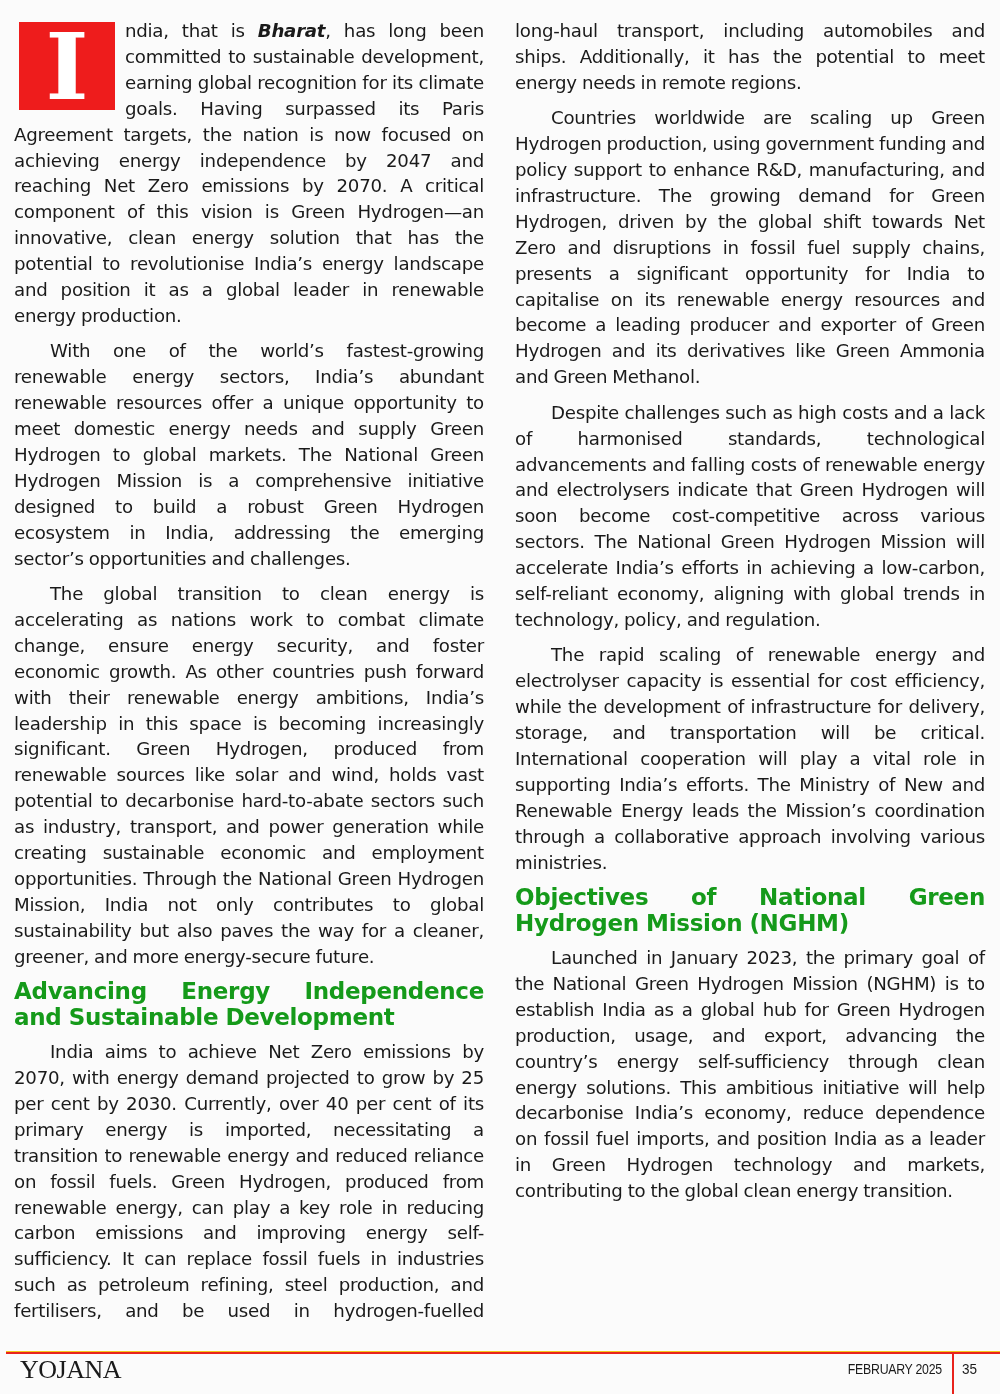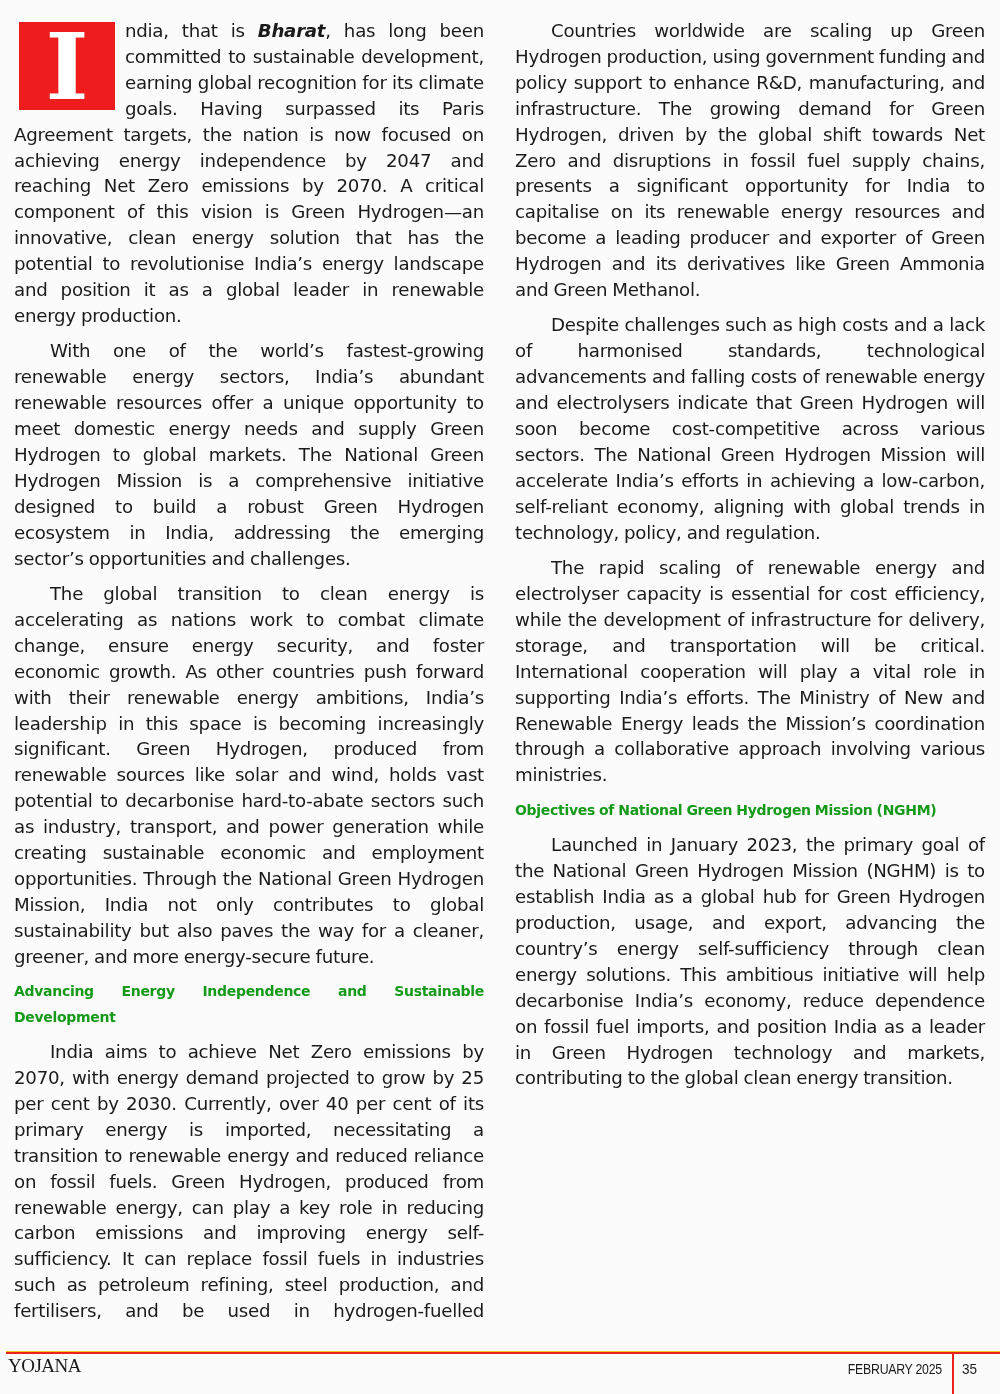--- a/index.html
+++ b/index.html
@@ -22,35 +22,35 @@
   .dropcap {
     float: left; width: 96px; height: 88px; margin: 4px 10px 0 5px;
     background: #ee1c1c; color: #fff;
     font-family: "DejaVu Serif", serif; font-weight: bold;
     font-size: 92px; line-height: 90px; text-align: center;
     text-indent: 0;
   }
   .col em { font-style: italic; font-weight: bold; }
   h2.heading {
     margin: 0 0 9px 0; color: #159a1a;
-    font-size: 14px; line-height: 25.5px; font-weight: bold;
+    font-size: 23px; line-height: 25.5px; font-weight: bold;
     letter-spacing: -0.3px; text-align: justify; text-align-last: left;
   }
   h2.heading.justify-first { text-align: justify; }
   .footer-rule {
     position: absolute; left: 6px; right: 0; top: 1351px; height: 2px;
     background: #e8231c; border-top: 1px solid #f2c71a;
   }
   .footer-vrule {
     position: absolute; left: 952px; top: 1352px; width: 1.5px; height: 42px;
     background: #e8231c;
   }
   .footer-brand {
-    position: absolute; left: 8px; top: 1355px;
-    font-family: "Liberation Serif", serif; font-size: 19px; letter-spacing: -0.5px;
+    position: absolute; left: 20px; top: 1355px;
+    font-family: "Liberation Serif", serif; font-size: 26px; letter-spacing: -0.5px;
     color: #1a1a1a;
   }
   .footer-date {
     position: absolute; right: 58px; top: 1361px;
     font-family: "Liberation Sans", sans-serif; font-size: 14px; letter-spacing: -0.3px;
     transform: scaleX(0.88); transform-origin: right center;
   }
   .footer-page {
     position: absolute; left: 962px; top: 1360px;
     font-family: "Liberation Sans", sans-serif; font-size: 15px;
@@ -64,20 +64,21 @@
   <p class="first">
     <span class="dropcap">I</span><span>ndia, that is </span><em>Bharat</em><span>, has long been committed to sustainable development, earning global recognition for its climate goals. Having surpassed its Paris Agreement targets, the nation is now focused on achieving energy independence by 2047 and reaching Net Zero emissions by 2070. A critical component of this vision is Green Hydrogen—an innovative, clean energy solution that has the potential to revolutionise India’s energy landscape and position it as a global leader in renewable energy production.</span>
   </p>
   <p>With one of the world’s fastest-growing renewable energy sectors, India’s abundant renewable resources offer a unique opportunity to meet domestic energy needs and supply Green Hydrogen to global markets. The National Green Hydrogen Mission is a comprehensive initiative designed to build a robust Green Hydrogen ecosystem in India, addressing the emerging sector’s opportunities and challenges.</p>
   <p>The global transition to clean energy is accelerating as nations work to combat climate change, ensure energy security, and foster economic growth. As other countries push forward with their renewable energy ambitions, India’s leadership in this space is becoming increasingly significant. Green Hydrogen, produced from renewable sources like solar and wind, holds vast potential to decarbonise hard-to-abate sectors such as industry, transport, and power generation while creating sustainable economic and employment opportunities. Through the National Green Hydrogen Mission, India not only contributes to global sustainability but also paves the way for a cleaner, greener, and more energy-secure future.</p>
   <h2 class="heading justify-first">Advancing Energy Independence and Sustainable Development</h2>
   <p style="text-align-last: justify;">India aims to achieve Net Zero emissions by 2070, with energy demand projected to grow by 25 per cent by 2030. Currently, over 40 per cent of its primary energy is imported, necessitating a transition to renewable energy and reduced reliance on fossil fuels. Green Hydrogen, produced from renewable energy, can play a key role in reducing carbon emissions and improving energy self-sufficiency. It can replace fossil fuels in industries such as petroleum refining, steel production, and fertilisers, and be used in hydrogen-fuelled</p>
 </div>
 
 <div class="col col-right">
+  <p class="no-indent">long-haul transport, including automobiles and ships. Additionally, it has the potential to meet energy needs in remote regions.</p>
   <p>Countries worldwide are scaling up Green Hydrogen production, using government funding and policy support to enhance R&amp;D, manufacturing, and infrastructure. The growing demand for Green Hydrogen, driven by the global shift towards Net Zero and disruptions in fossil fuel supply chains, presents a significant opportunity for India to capitalise on its renewable energy resources and become a leading producer and exporter of Green Hydrogen and its derivatives like Green Ammonia and Green Methanol.</p>
   <p>Despite challenges such as high costs and a lack of harmonised standards, technological advancements and falling costs of renewable energy and electrolysers indicate that Green Hydrogen will soon become cost-competitive across various sectors. The National Green Hydrogen Mission will accelerate India’s efforts in achieving a low-carbon, self-reliant economy, aligning with global trends in technology, policy, and regulation.</p>
   <p>The rapid scaling of renewable energy and electrolyser capacity is essential for cost efficiency, while the development of infrastructure for delivery, storage, and transportation will be critical. International cooperation will play a vital role in supporting India’s efforts. The Ministry of New and Renewable Energy leads the Mission’s coordination through a collaborative approach involving various ministries.</p>
   <h2 class="heading">Objectives of National Green Hydrogen Mission (NGHM)</h2>
   <p>Launched in January 2023, the primary goal of the National Green Hydrogen Mission (NGHM) is to establish India as a global hub for Green Hydrogen production, usage, and export, advancing the country’s energy self-sufficiency through clean energy solutions. This ambitious initiative will help decarbonise India’s economy, reduce dependence on fossil fuel imports, and position India as a leader in Green Hydrogen technology and markets, contributing to the global clean energy transition.</p>
 </div>
 
 <div class="footer-rule"></div>
 <div class="footer-vrule"></div>
 <div class="footer-brand">YOJANA</div>

